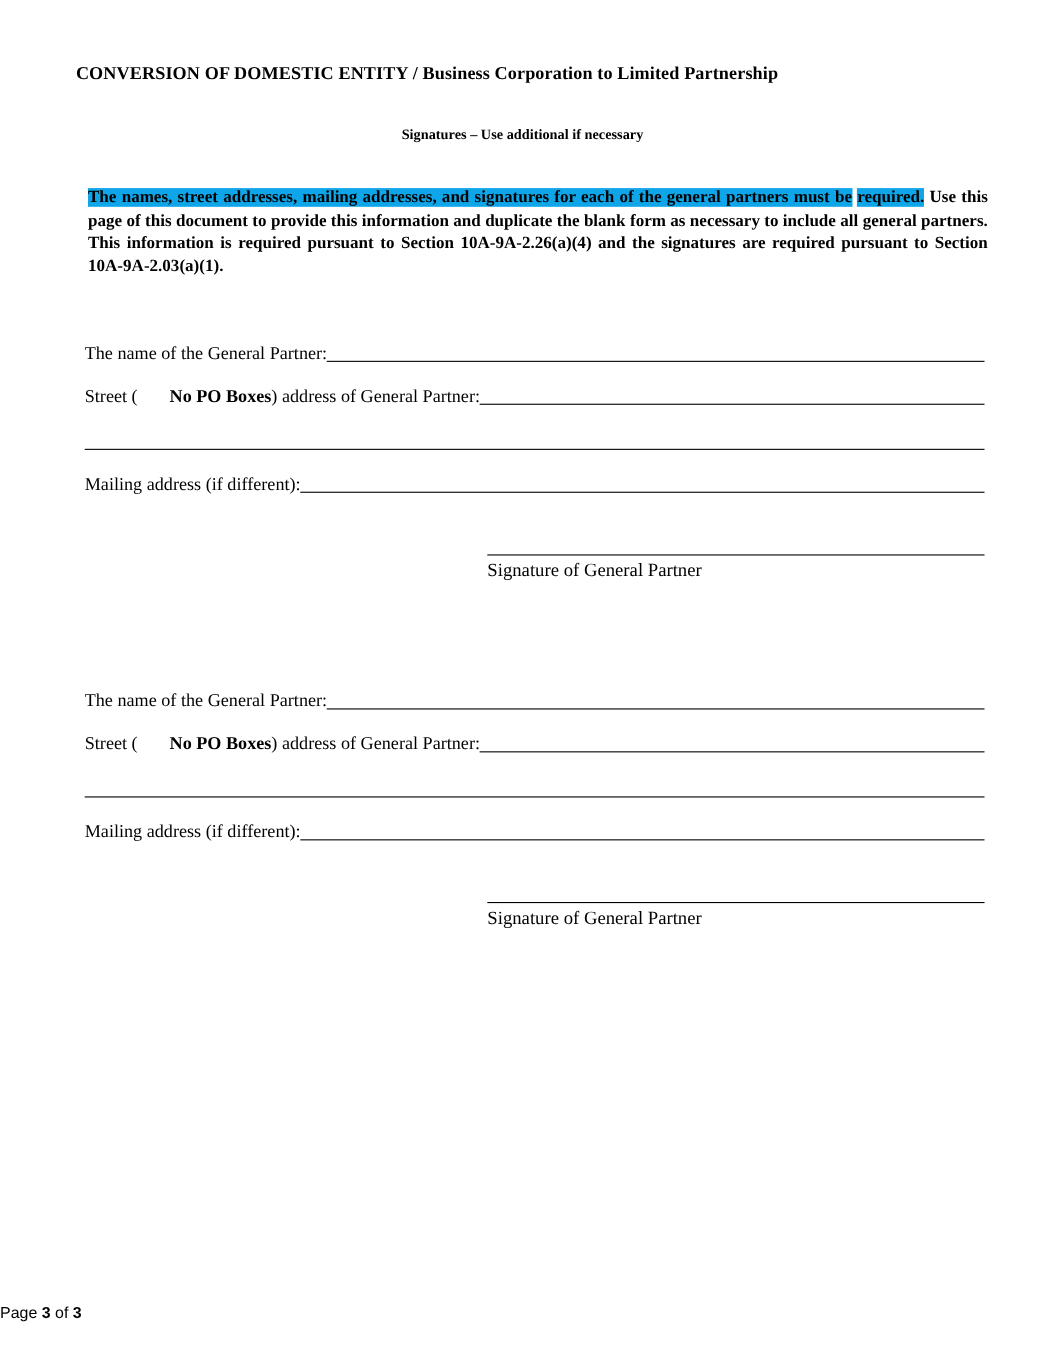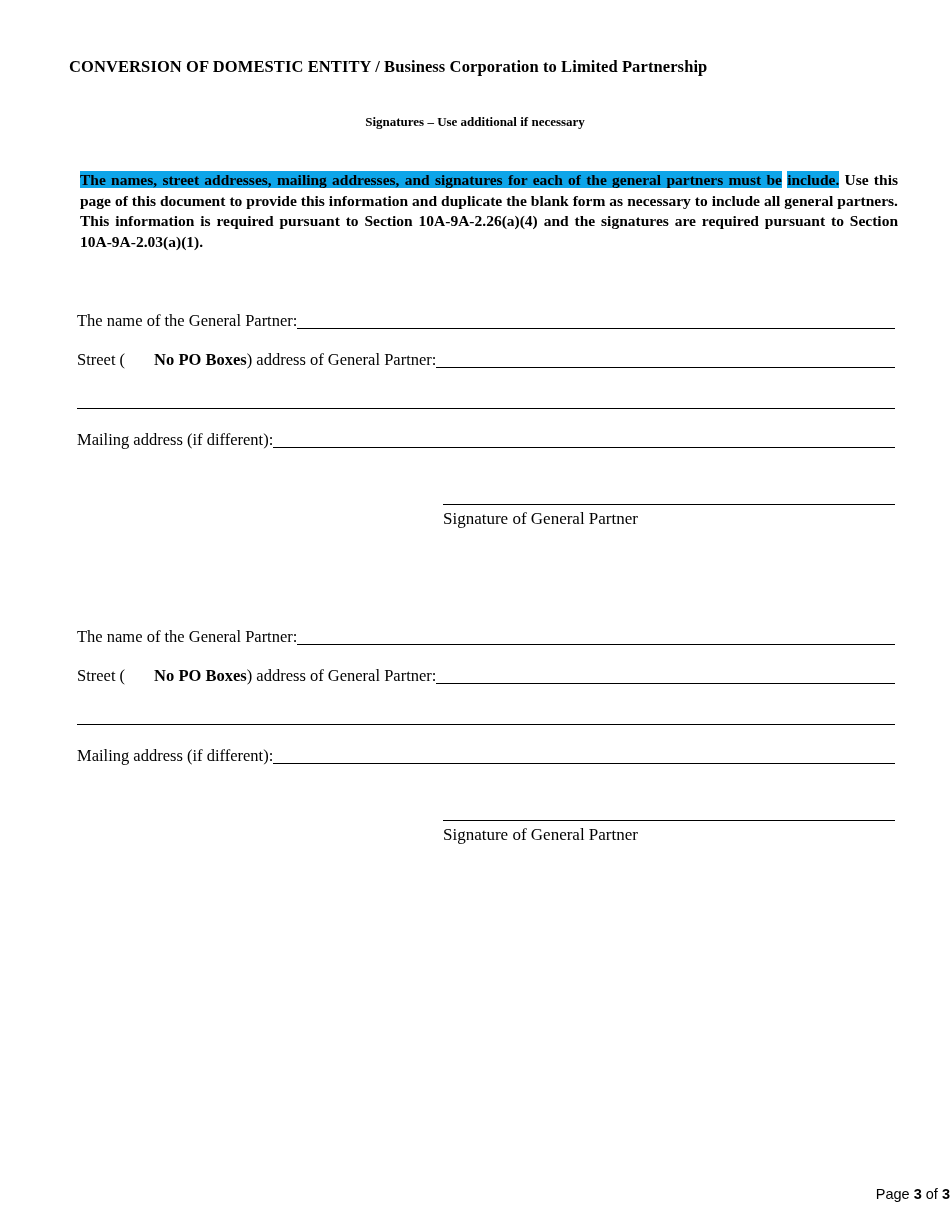--- a/index.html
+++ b/index.html
@@ -101,38 +101,38 @@
   }
   .bu {
     font-weight: bold;
     margin-left: 29px;
   }
   .footer {
     position: absolute;
     bottom: 28px;
     left: 0;
     width: 950px;
-    text-align: right;
+    text-align: left;
     font-size: 14.5px;
     font-family: "Liberation Sans", sans-serif;
   }
   .footer b { font-weight: bold; }
 </style>
 </head>
 <body>
 
 <div class="page">
 
   <div class="doc-title">CONVERSION OF DOMESTIC ENTITY / Business Corporation to Limited Partnership</div>
 
   <div class="section-heading">Signatures – Use additional if necessary</div>
 
   <div class="notice">
     <span class="hl">The names, street addresses, mailing addresses, and signatures for each of the general partners must be</span>
-    <span class="hl">include.</span><span>  Use this page of this document to provide this information and duplicate the blank form as necessary to include all general partners.  This information is required pursuant to Section 10A-9A-2.26(a)(4) and the signatures are required pursuant to Section 10A-9A-2.03(a)(1).</span>
+    <span class="hl">required.</span><span>  Use this page of this document to provide this information and duplicate the blank form as necessary to include all general partners.  This information is required pursuant to Section 10A-9A-2.26(a)(4) and the signatures are required pursuant to Section 10A-9A-2.03(a)(1).</span>
   </div>
 
   <div class="field-row" style="top:311px;">
     <span class="field-label">The name of the General Partner:</span>
     <span class="field-line"></span>
   </div>
 
   <div class="field-row" style="top:350px;">
     <span class="field-label"><span>Street (</span><span class="bu">No PO Boxes</span><span>) address of General Partner:</span></span>
     <span class="field-line"></span>

